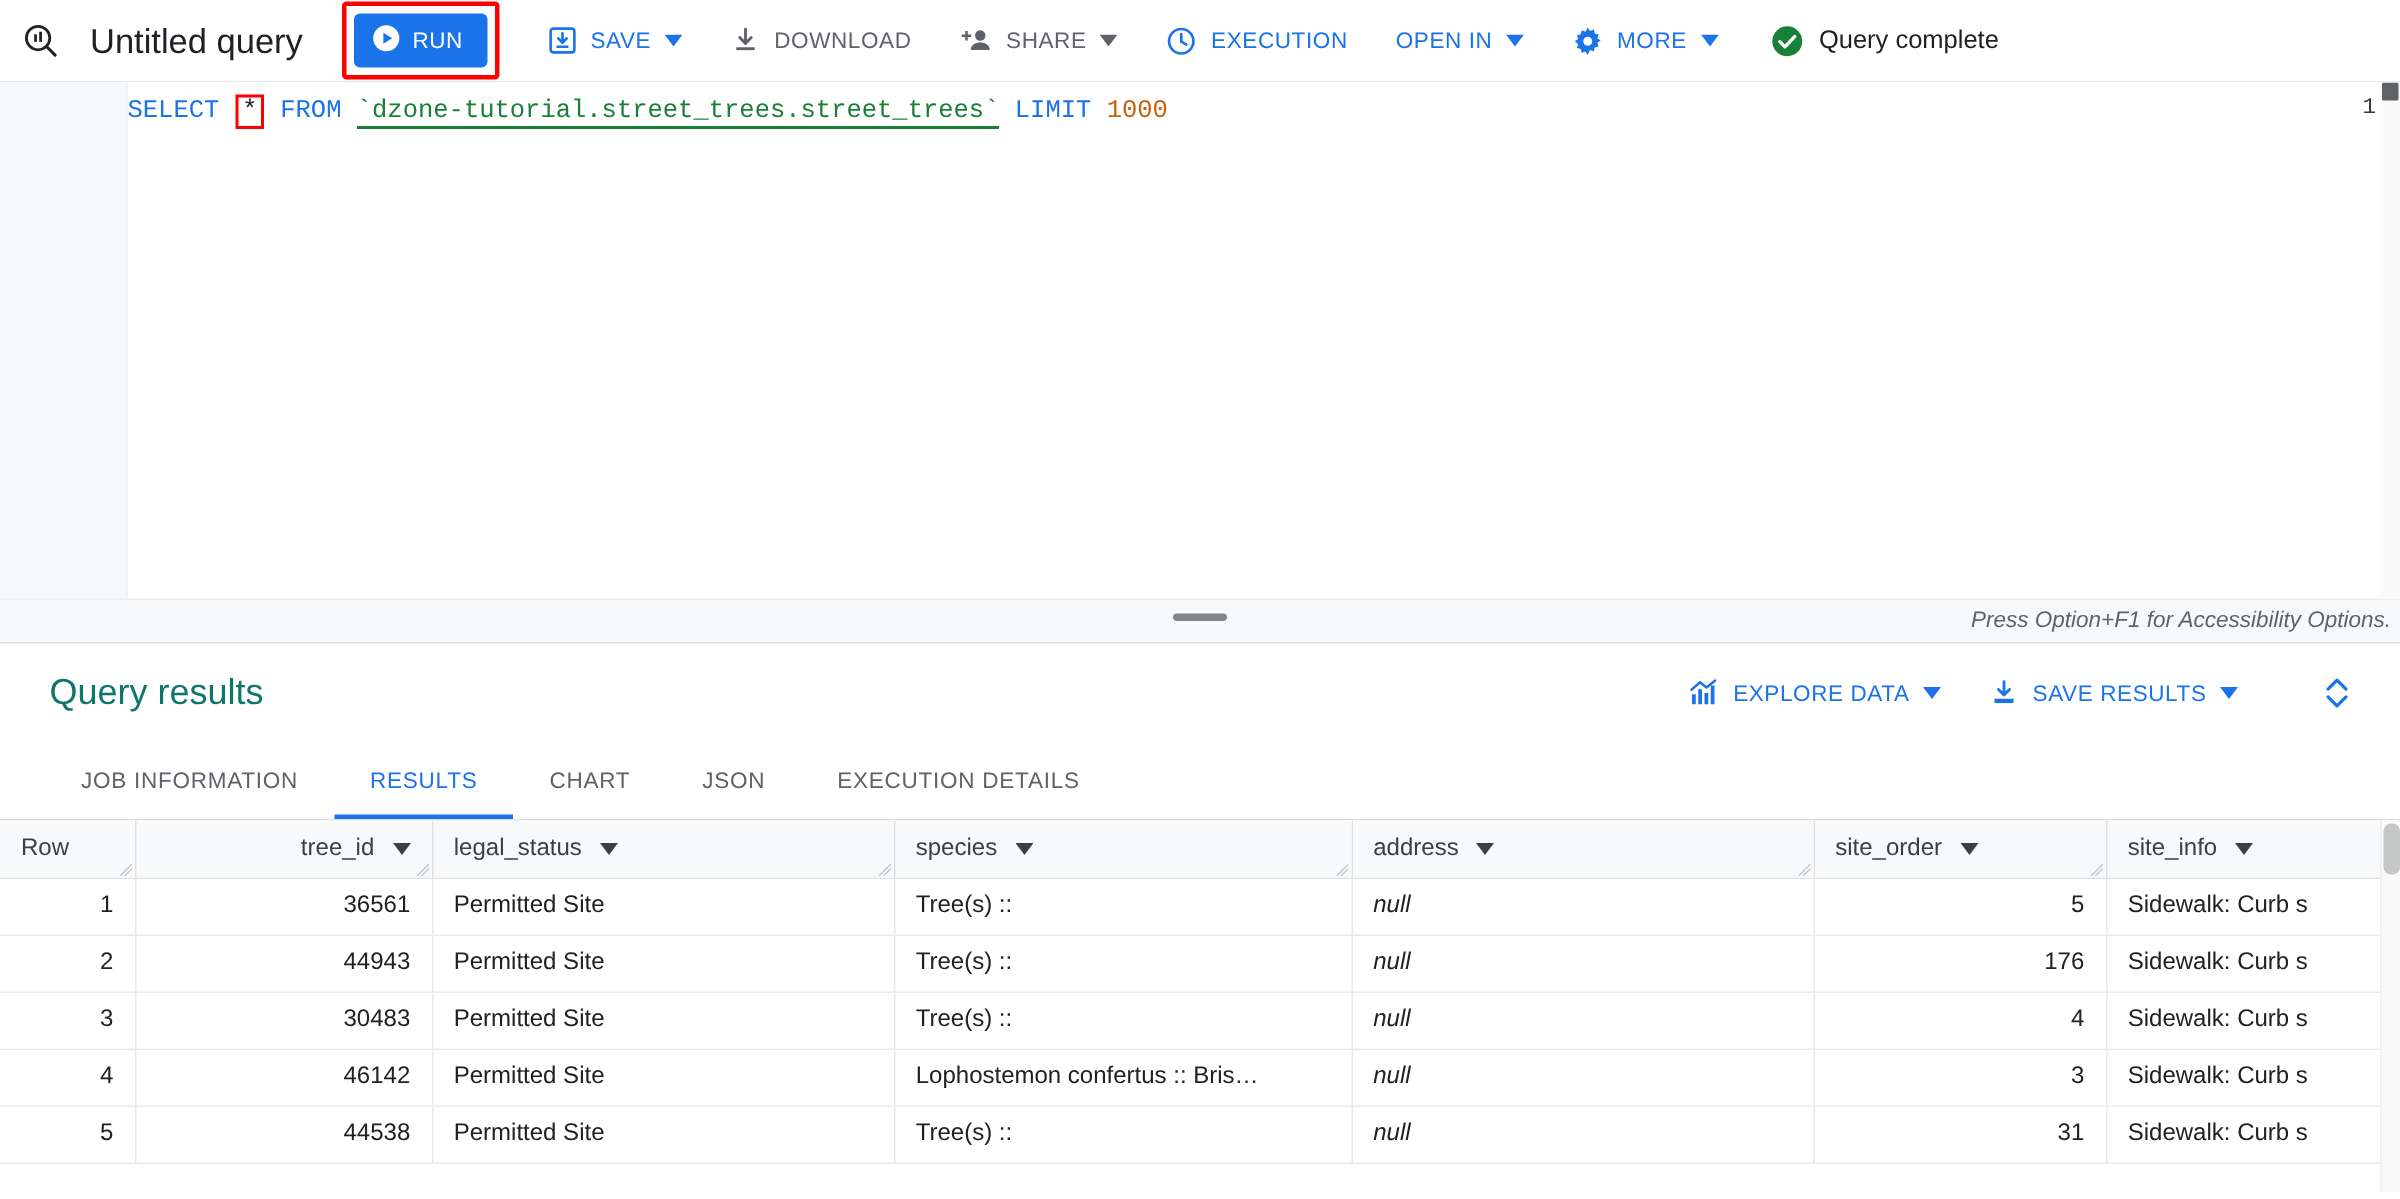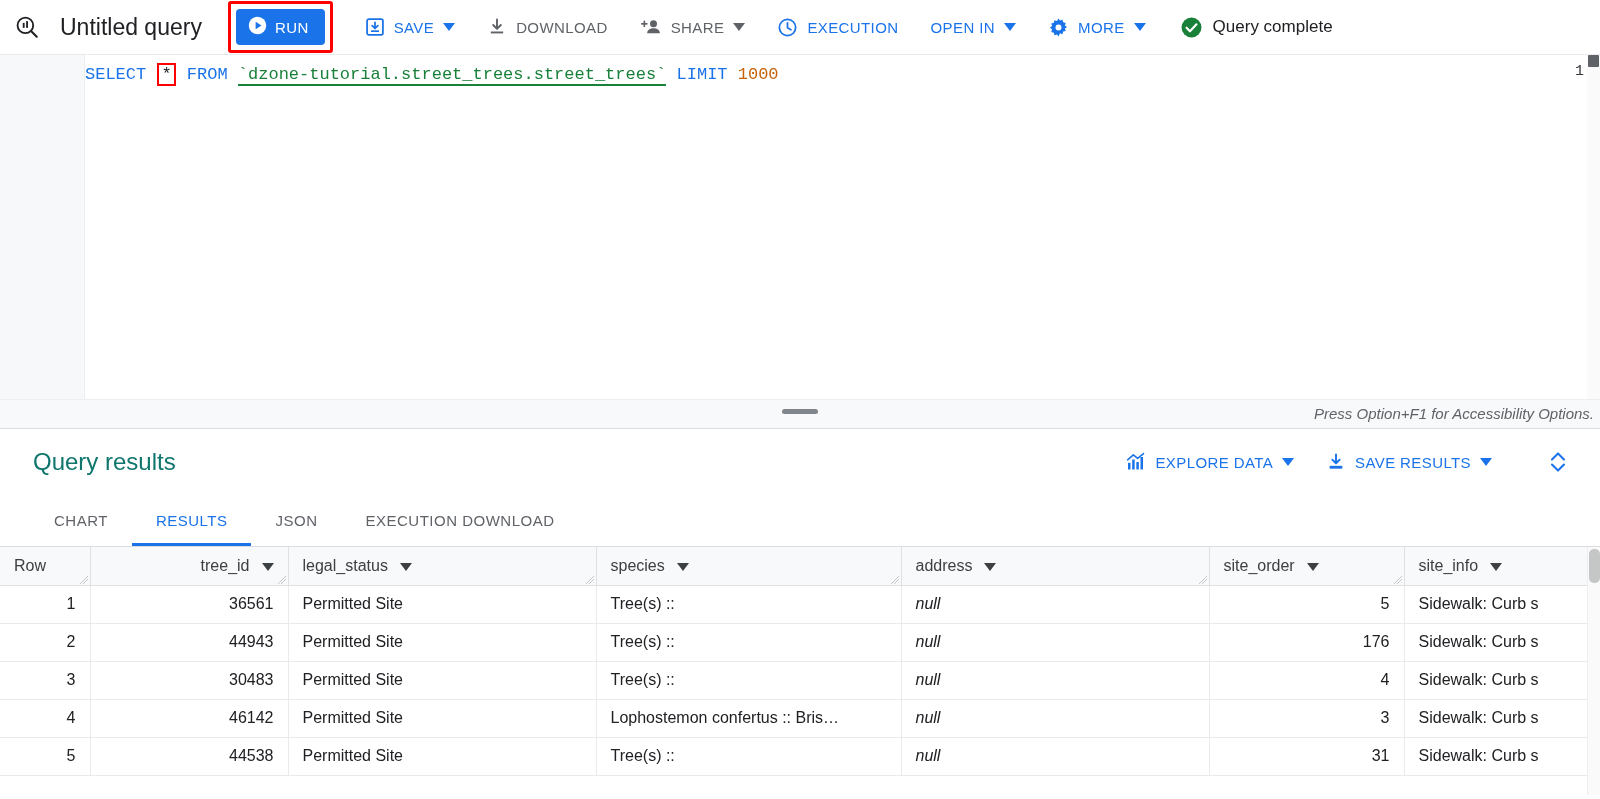--- a/index.html
+++ b/index.html
@@ -464,24 +464,25 @@
     <div class="expander">
       <svg width="20" height="26" viewBox="0 0 20 26" aria-hidden="true">
         <path d="M4 10.4 L10 4.4 L16 10.4" fill="none" stroke="#1a73e8" stroke-width="2.1" stroke-linecap="round" stroke-linejoin="round"></path>
         <path d="M4 15.6 L10 21.6 L16 15.6" fill="none" stroke="#1a73e8" stroke-width="2.1" stroke-linecap="round" stroke-linejoin="round"></path>
       </svg>
     </div>
   </div>
 </div>
 
 <div class="tabs">
+  <div class="tab">JOB INFORMATION</div>
+  <div class="tab active">RESULTS</div>
   <div class="tab">CHART</div>
-  <div class="tab active">RESULTS</div>
   <div class="tab">JSON</div>
-  <div class="tab">EXECUTION DOWNLOAD</div>
+  <div class="tab">EXECUTION DETAILS</div>
 </div>
 
 <div class="table-wrap">
   <table class="results">
     <colgroup>
       <col style="width:90px">
       <col style="width:198px">
       <col style="width:308px">
       <col style="width:305px">
       <col style="width:308px">

